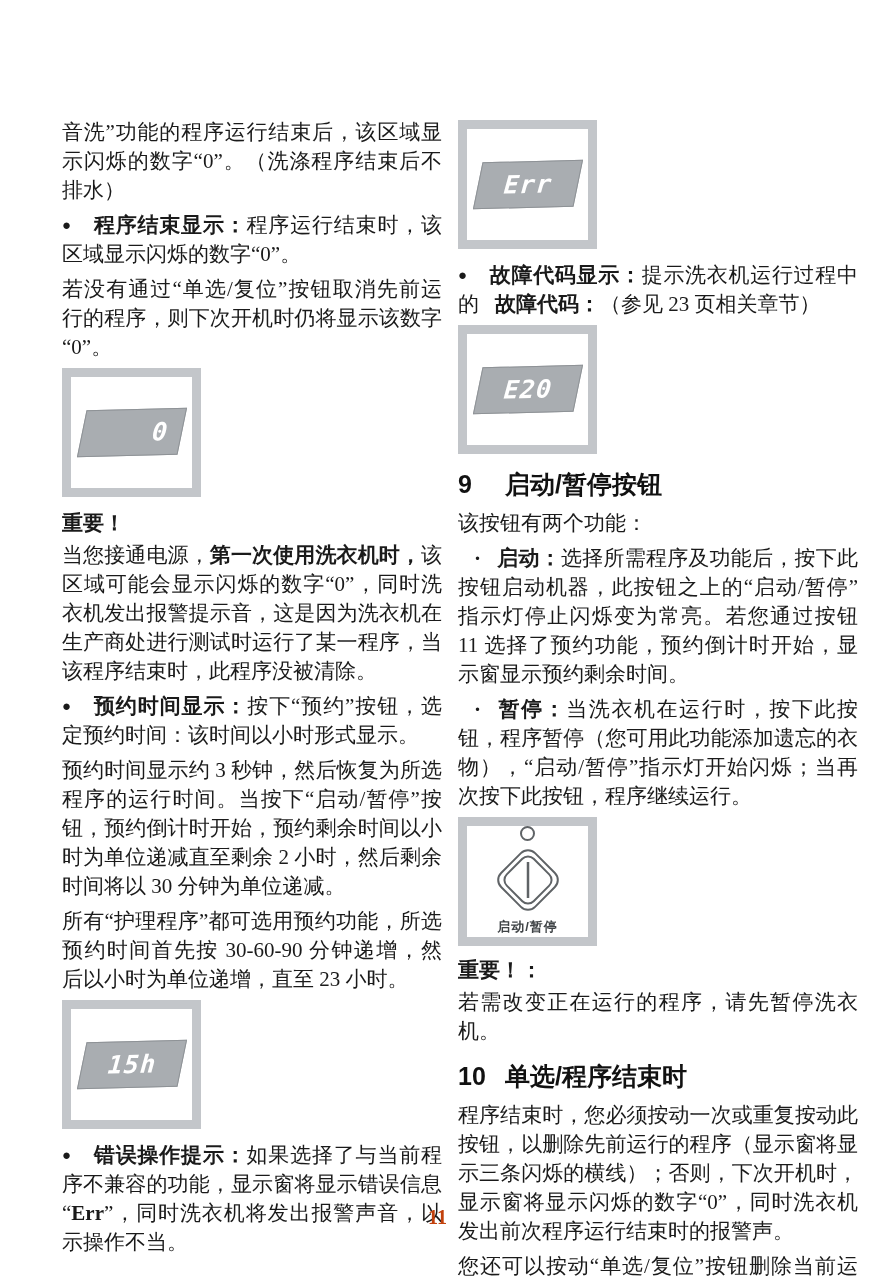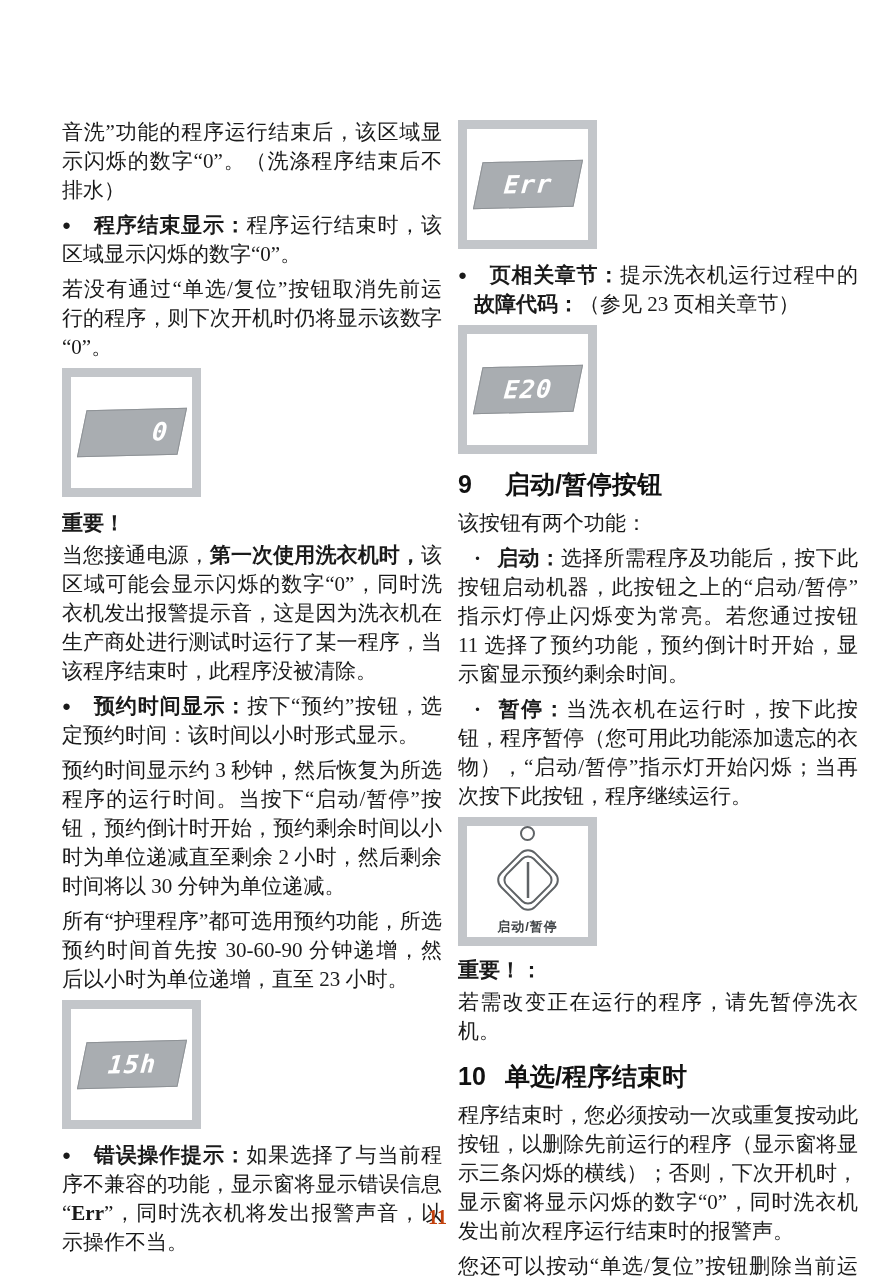--- a/index.html
+++ b/index.html
@@ -141,21 +141,21 @@
 
   <div class="col col-right">
 
     <div class="fig-box" style="margin-top:2px;">
       <div class="lcd">
         <span>Err</span>
       </div>
     </div>
 
     <p class="body-text">
-      <span class="bullet">●</span><span class="lbl">页相关章节：</span><span>提示洗衣机运行过程中的</span><span class="lbl">故障代码：</span><span>（参见 23 页相关章节）</span>
+      <span class="bullet">●</span><span class="lbl">故障代码显示：</span><span>提示洗衣机运行过程中的</span><span class="lbl">故障代码：</span><span>（参见 23 页相关章节）</span>
     </p>
 
     <div class="fig-box">
       <div class="lcd">
         <span>E20</span>
       </div>
     </div>
 
     <div class="section-h">
       <span class="section-num">9</span>

